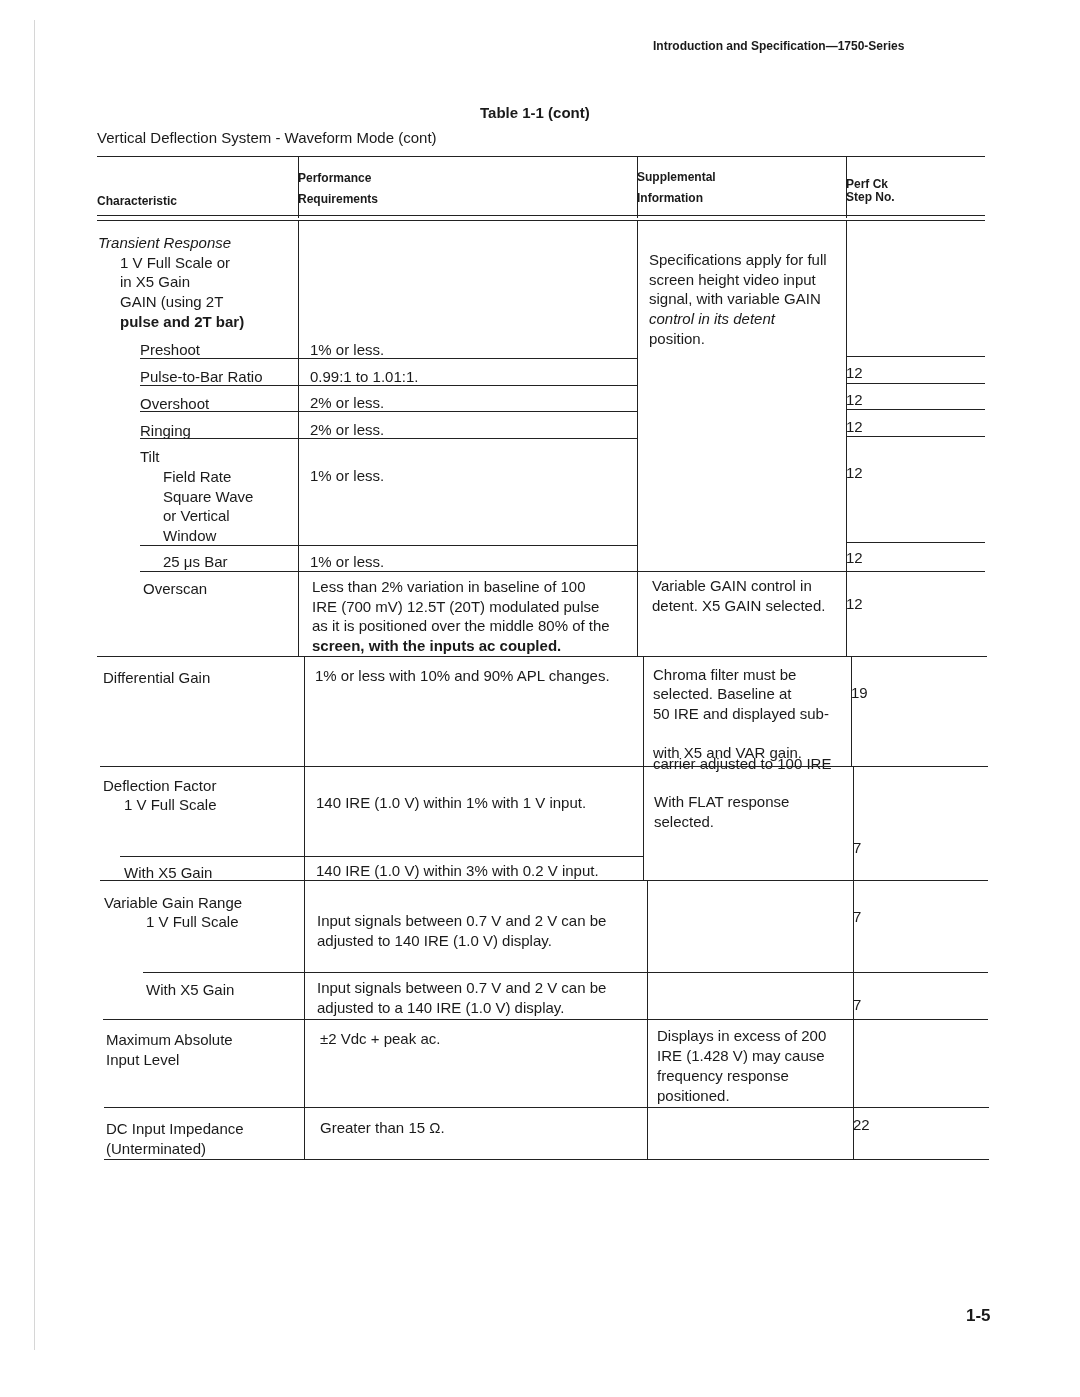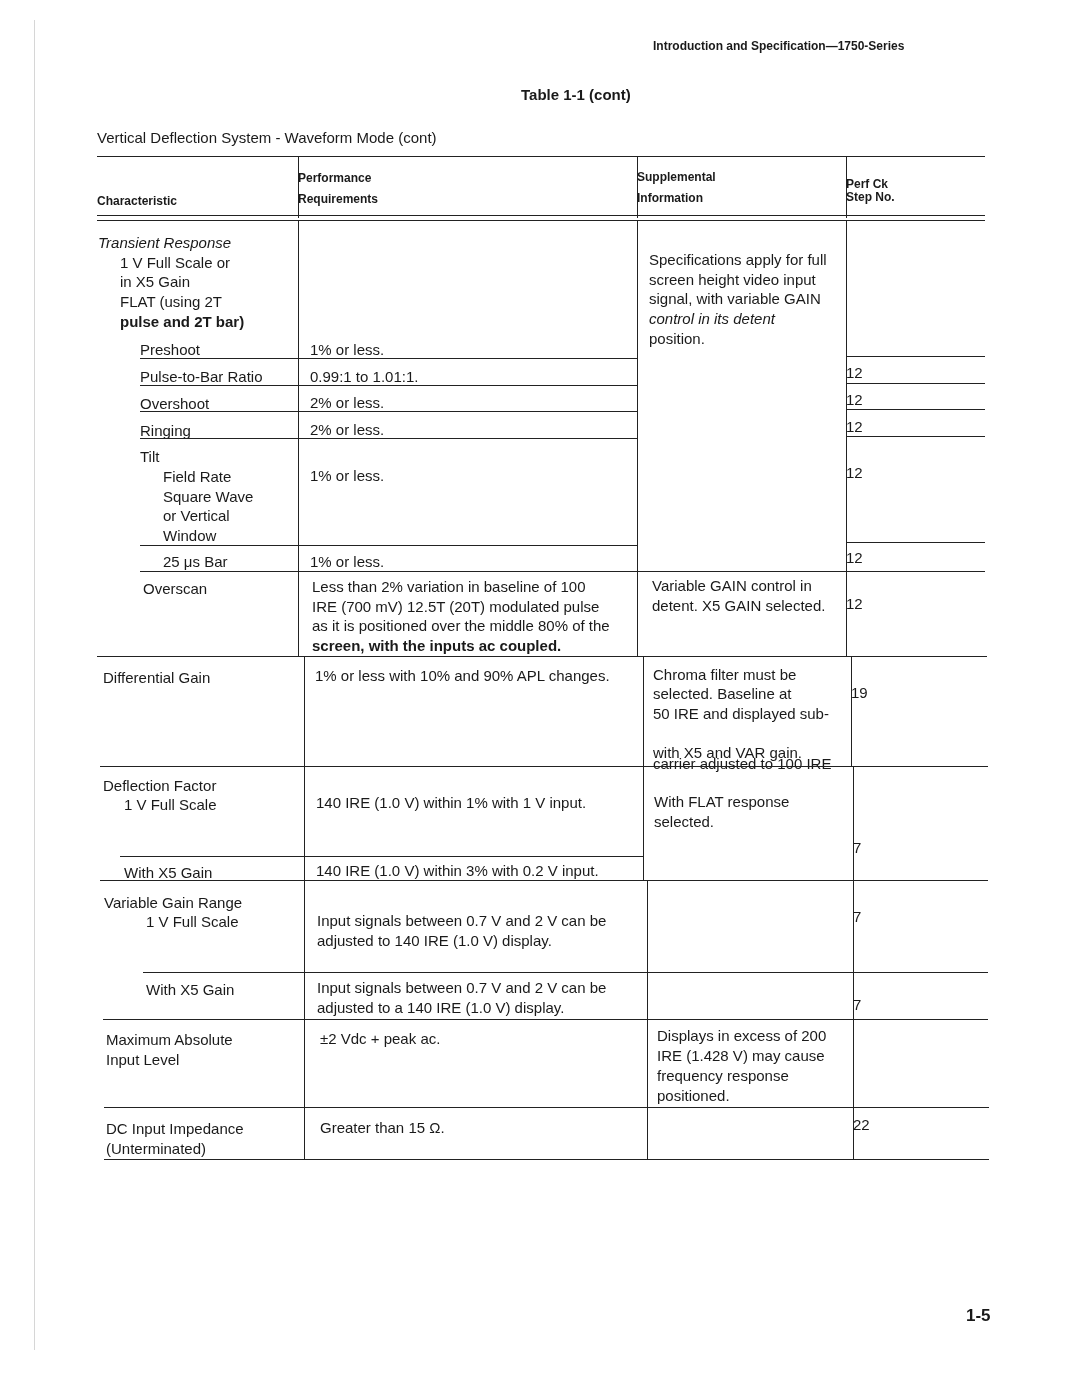--- a/index.html
+++ b/index.html
@@ -13,21 +13,21 @@
   .center { text-align: left; }
   .pagenum { font-weight: bold; font-size: 17px; }
   .scan { position: absolute; border-left: 1px solid #d6d6d6; width: 0; }
 </style>
 </head>
 <body>
 
 <div class="scan" style="left:34px;top:20px;height:1330px;"></div>
 
 <div class="abs hdr" style="left:653px;top:39px;">Introduction and Specification—1750-Series</div>
-<div class="abs hdr" style="left:480px;top:86px;font-size:15px;margin-left:41px;">Table 1-1 (cont)</div>
+<div class="abs hdr" style="left:480px;top:104px;font-size:15px;">Table 1-1 (cont)</div>
 <div class="abs txt" style="left:97px;top:128px;">Vertical Deflection System - Waveform Mode (cont)</div>
 
 <div>
   <div class="hline" style="left:97px;top:156px;width:888px;"></div>
   <div class="vline" style="left:298px;top:156px;height:62px;"></div>
   <div class="vline" style="left:637px;top:156px;height:62px;"></div>
   <div class="vline" style="left:846px;top:156px;height:62px;"></div>
   <div class="abs hdr center" style="left:97px;top:194px;width:201px;">Characteristic</div>
   <div class="abs hdr center" style="left:298px;top:171px;width:339px;">Performance</div>
   <div class="abs hdr center" style="left:298px;top:192px;width:339px;">Requirements</div>
@@ -45,21 +45,21 @@
 <div class="vline" style="left:304px;top:656px;height:504px;"></div>
 <div class="vline" style="left:643px;top:656px;height:224px;"></div>
 <div class="vline" style="left:647px;top:880px;height:280px;"></div>
 <div class="vline" style="left:851px;top:656px;height:110px;"></div>
 <div class="vline" style="left:853px;top:766px;height:394px;"></div>
 
 <div>
   <div class="abs txt" style="left:98px;top:233px;font-style:italic;">Transient Response</div>
   <div class="abs txt" style="left:120px;top:253px;">1 V Full Scale or</div>
   <div class="abs txt" style="left:120px;top:272px;">in X5 Gain</div>
-  <div class="abs txt" style="left:120px;top:292px;">FLAT (using 2T</div>
+  <div class="abs txt" style="left:120px;top:292px;">GAIN (using 2T</div>
   <div class="abs txt" style="left:120px;top:312px;font-weight:bold;">pulse and 2T bar)</div>
 
   <div class="abs txt" style="left:649px;top:250px;">Specifications apply for full</div>
   <div class="abs txt" style="left:649px;top:270px;">screen height video input</div>
   <div class="abs txt" style="left:649px;top:289px;">signal, with variable GAIN</div>
   <div class="abs txt" style="left:649px;top:309px;font-style:italic;">control in its detent</div>
   <div class="abs txt" style="left:649px;top:329px;">position.</div>
 
   <div class="abs txt" style="left:140px;top:340px;">Preshoot</div>
   <div class="abs txt" style="left:310px;top:340px;">1% or less.</div>

